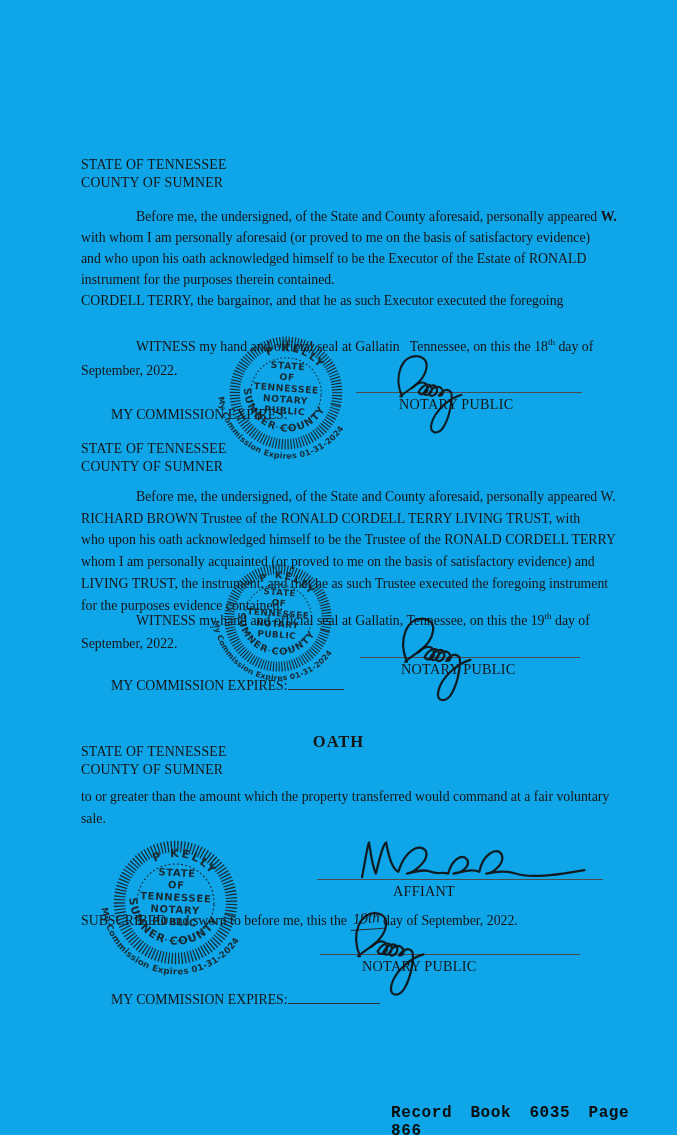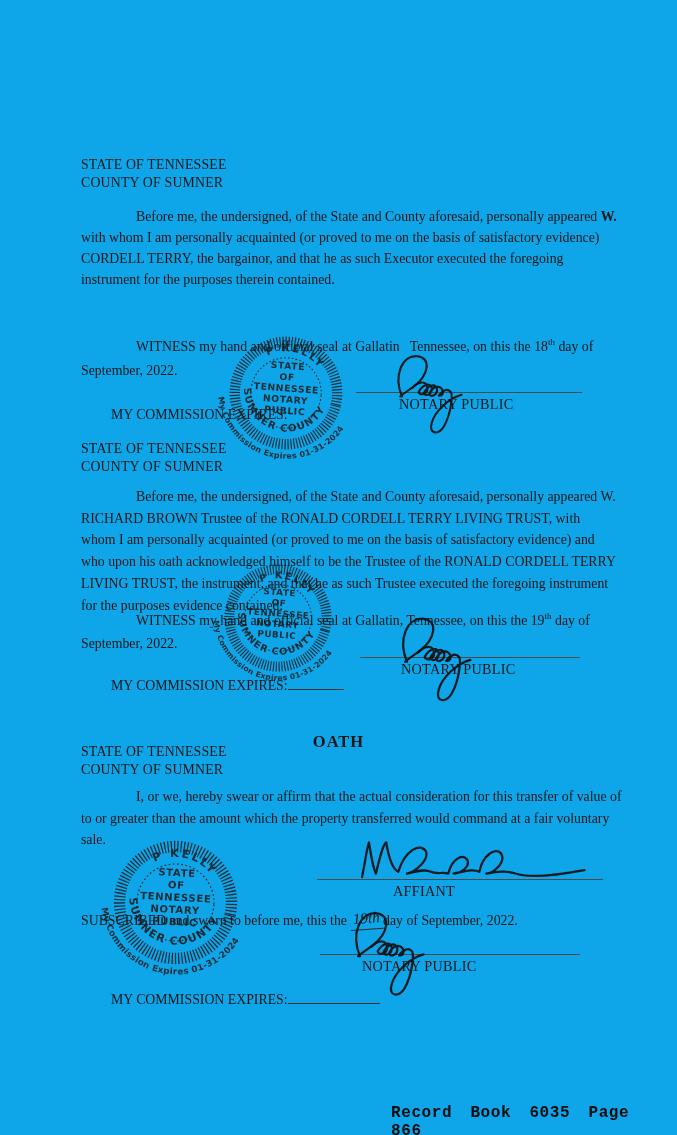--- a/index.html
+++ b/index.html
@@ -48,45 +48,46 @@
 
 <div id="page">
 
   <div class="abs hdr" style="left:81px; top:156px;">
     <div class="line">STATE OF TENNESSEE</div>
     <div class="line">COUNTY OF SUMNER</div>
   </div>
 
   <div class="abs para1" style="left:81px; top:206px;">
     <div class="line ind"><span>Before me, the undersigned, of the State and County aforesaid, personally appeared </span><span class="b">W.</span></div>
-    <div class="line">with whom I am personally acquainted (or proved to me on the basis of satisfactory evidence)</div>
+    <div class="line">with whom I am personally aforesaid (or proved to me on the basis of satisfactory evidence)</div>
+    <div class="line">and who upon his oath acknowledged himself to be the Executor of the Estate of RONALD</div>
+    <div class="line">instrument for the purposes therein contained.</div>
     <div class="line">CORDELL TERRY, the bargainor, and that he as such Executor executed the foregoing</div>
-    <div class="line">instrument for the purposes therein contained.</div>
   </div>
 
   <div class="abs" style="left:81px; top:336px;">
     <div class="line ind"><span>WITNESS my hand and official seal at Gallatin   Tennessee, on this the 18</span><sup>th</sup><span> day of</span></div>
     <div class="line" style="line-height:27px;">September, 2022.</div>
   </div>
 
   <div class="sigline" style="left:356px; top:392px; width:226px;"></div>
   <div class="siglabel" style="left:399px; top:396px;">NOTARY PUBLIC</div>
 
   <div class="commission" style="left:81px; top:407px;"><span>MY COMMISSION EXPIRES:</span></div>
 
   <div class="abs hdr" style="left:81px; top:440px;">
     <div class="line">STATE OF TENNESSEE</div>
     <div class="line">COUNTY OF SUMNER</div>
   </div>
 
   <div class="abs para2" style="left:81px; top:486px;">
     <div class="line ind">Before me, the undersigned, of the State and County aforesaid, personally appeared W.</div>
     <div class="line">RICHARD BROWN Trustee of the RONALD CORDELL TERRY LIVING TRUST, with</div>
+    <div class="line">who upon his oath acknowledged himself to be the Trustee of the RONALD CORDELL TERRY</div>
     <div class="line">whom I am personally acquainted (or proved to me on the basis of satisfactory evidence) and</div>
-    <div class="line">who upon his oath acknowledged himself to be the Trustee of the RONALD CORDELL TERRY</div>
     <div class="line">LIVING TRUST, the instrument, and that he as such Trustee executed the foregoing instrument</div>
     <div class="line">for the purposes evidence contained.</div>
   </div>
 
   <div class="abs" style="left:81px; top:610px;">
     <div class="line ind"><span>WITNESS my hand and official seal at Gallatin, Tennessee, on this the 19</span><sup>th</sup><span> day of</span></div>
     <div class="line" style="line-height:25px;">September, 2022.</div>
   </div>
 
   <div class="sigline" style="left:360px; top:657px; width:220px;"></div>
@@ -95,21 +96,20 @@
   <div class="commission" style="left:81px; top:676px;"><span>MY COMMISSION EXPIRES:</span><span class="uline" style="width:56px;"></span></div>
 
   <div class="oath-head" style="top:732px;">OATH</div>
 
   <div class="abs hdr" style="left:81px; top:743px;">
     <div class="line">STATE OF TENNESSEE</div>
     <div class="line">COUNTY OF SUMNER</div>
   </div>
 
   <div class="abs para3" style="left:81px; top:786px;">
-    <div class="line ind">I, or we, hereby swear or affirm that the actual consideration for this transfer of value of</div>
     <div class="line">to or greater than the amount which the property transferred would command at a fair voluntary</div>
     <div class="line">sale.</div>
   </div>
 
   <div class="sigline" style="left:317px; top:879px; width:286px;"></div>
   <div class="siglabel" style="left:393px; top:883px;">AFFIANT</div>
 
   <div class="abs" style="left:81px; top:910px;">
     <div class="line"><span>SUBSCRIBED and sworn to before me, this the </span><span class="hand-day">19th</span><span>day of September, 2022.</span></div>
   </div>

